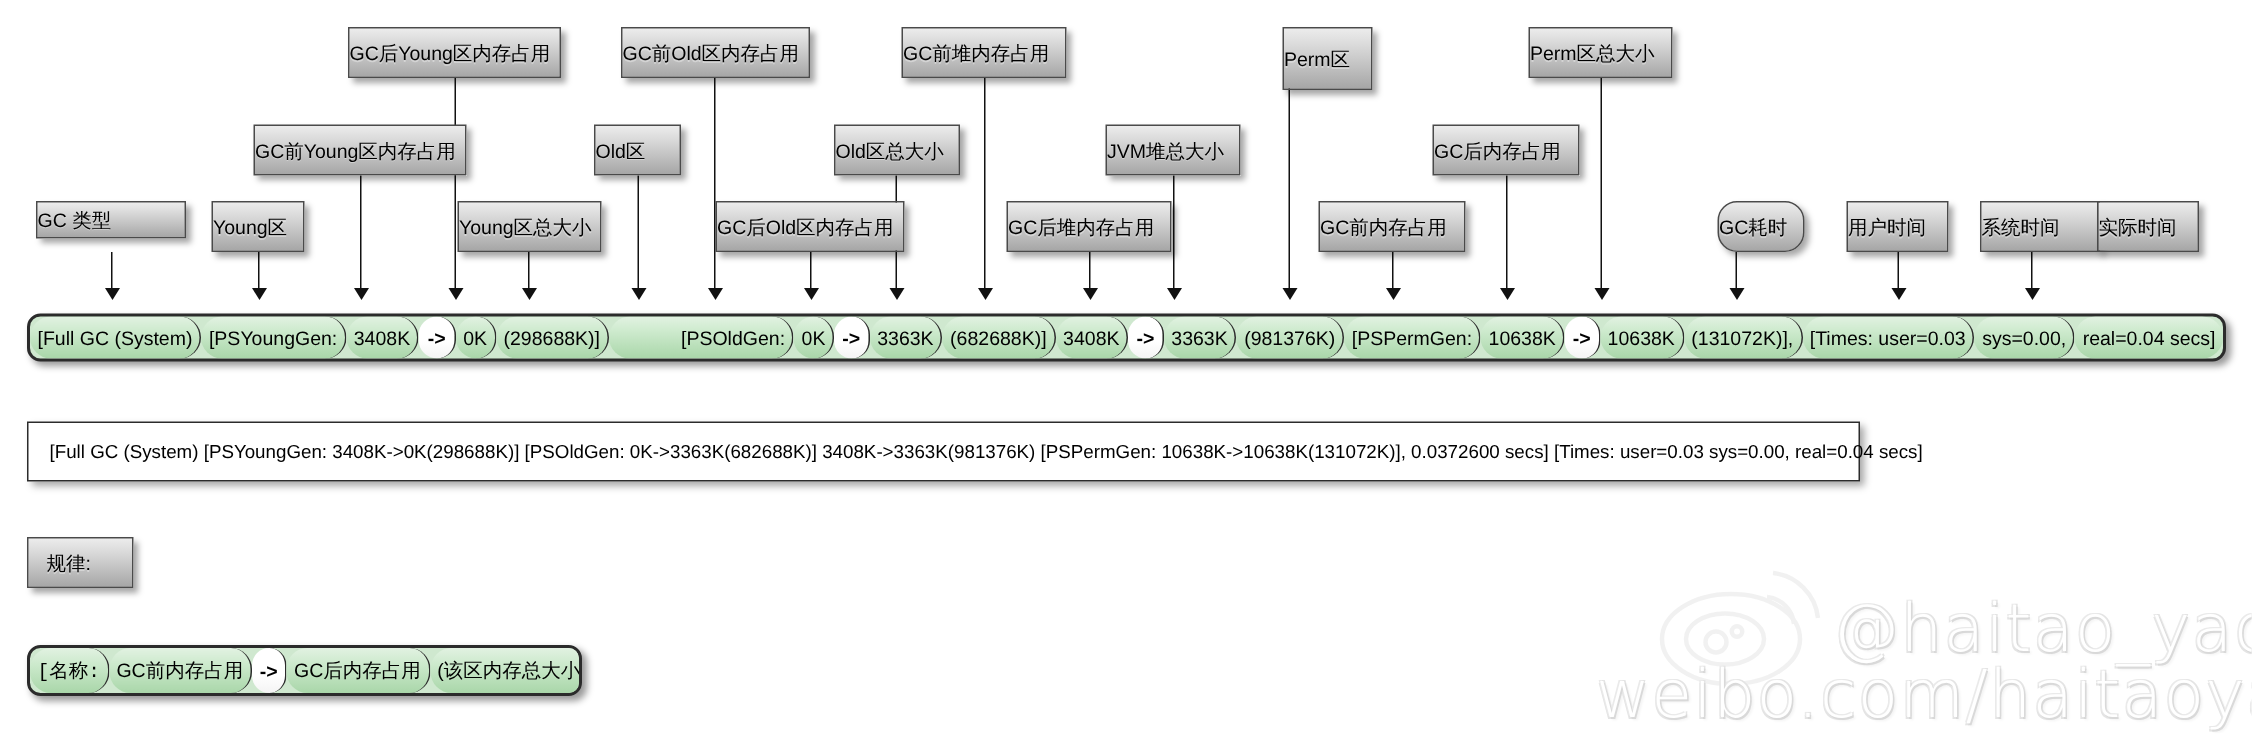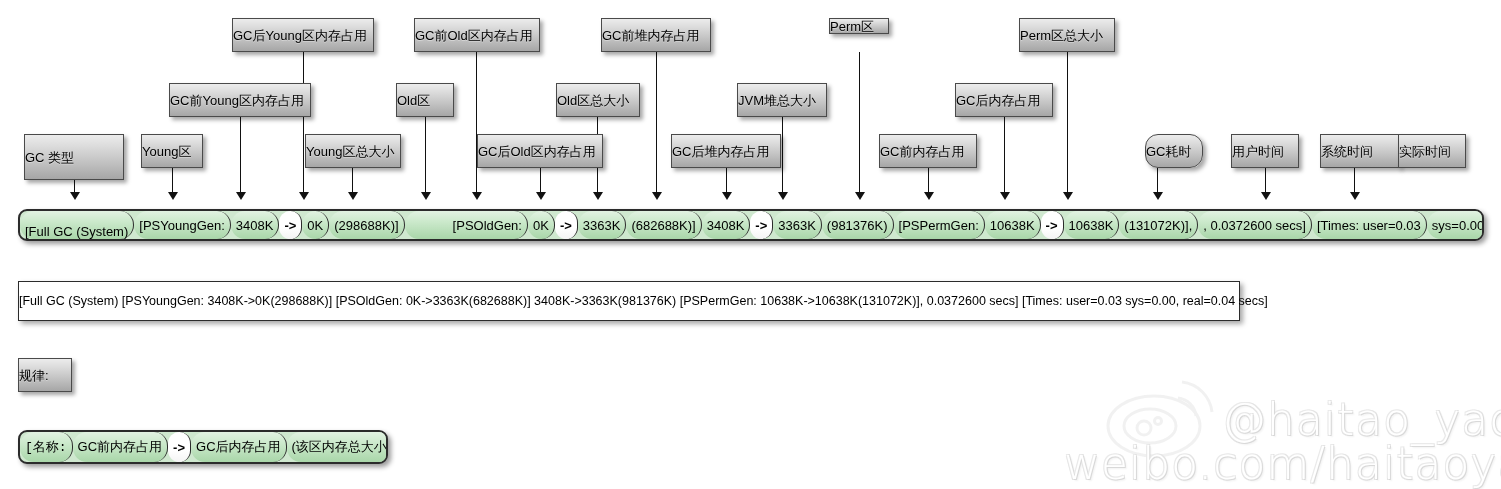--- a/index.html
+++ b/index.html
@@ -75,20 +75,21 @@
 
   
   .rawbox{
     position:absolute;
     box-sizing:border-box;
     background:#ffffff;
     border:1px solid #2b2b2b;
     box-shadow:3px 3px 5px rgba(0,0,0,0.35);
     display:flex;
     align-items:center;
+    padding-left:14px;
     font-size:12.5px;
     color:#000;
     white-space:nowrap;
     z-index:4;
   }
 
   
   .wm{
     position:absolute;
     color:#ffffff;
@@ -152,21 +153,21 @@
       <div class="arrow" style="left: 1063px; top: 192px;"></div>
       <div class="conn" style="left: 1157px; top: 168px; height: 25px;"></div>
       <div class="arrow" style="left: 1153px; top: 192px;"></div>
       <div class="conn" style="left: 1265px; top: 168px; height: 25px;"></div>
       <div class="arrow" style="left: 1261px; top: 192px;"></div>
       <div class="conn" style="left: 1354px; top: 168px; height: 25px;"></div>
       <div class="arrow" style="left: 1350px; top: 192px;"></div>
     </div>
 
   <div id="labels">
-      <div class="lbl" style="left: 24px; top: 134px; width: 100px; height: 46px;">
+      <div class="lbl" style="left: 24px; top: 134px; width: 100px; height: 25px;">
         <span>GC 类型</span>
       </div>
       <div class="lbl" style="left: 141px; top: 134px; width: 62px; height: 34px;">
         <span>Young区</span>
       </div>
       <div class="lbl" style="left: 169px; top: 83px; width: 142px; height: 34px;">
         <span>GC前Young区内存占用</span>
       </div>
       <div class="lbl" style="left: 232px; top: 18px; width: 142px; height: 34px;">
         <span>GC后Young区内存占用</span>
@@ -188,21 +189,21 @@
       </div>
       <div class="lbl" style="left: 601px; top: 18px; width: 110px; height: 34px;">
         <span>GC前堆内存占用</span>
       </div>
       <div class="lbl" style="left: 671px; top: 134px; width: 110px; height: 34px;">
         <span>GC后堆内存占用</span>
       </div>
       <div class="lbl" style="left: 737px; top: 83px; width: 90px; height: 34px;">
         <span>JVM堆总大小</span>
       </div>
-      <div class="lbl" style="left: 829px; top: 18px; width: 60px; height: 16px;">
+      <div class="lbl" style="left: 855px; top: 18px; width: 60px; height: 42px;">
         <span>Perm区</span>
       </div>
       <div class="lbl" style="left: 879px; top: 134px; width: 98px; height: 34px;">
         <span>GC前内存占用</span>
       </div>
       <div class="lbl" style="left: 955px; top: 83px; width: 98px; height: 34px;">
         <span>GC后内存占用</span>
       </div>
       <div class="lbl" style="left: 1019px; top: 18px; width: 96px; height: 34px;">
         <span>Perm区总大小</span>
@@ -215,21 +216,21 @@
       </div>
       <div class="lbl" style="left: 1320px; top: 134px; width: 80px; height: 34px;">
         <span>系统时间</span>
       </div>
       <div class="lbl" style="left: 1398px; top: 134px; width: 68px; height: 34px;">
         <span>实际时间</span>
       </div>
     </div>
 
   <div class="pillbar" id="segbar" style="left: 18px; top: 209px; width: 1466px; height: 32px;">
-      <div class="pill" style="flex: 120 1 0px; align-items: flex-end;">
+      <div class="pill" style="flex: 120 1 0px;">
         <span>[Full GC (System)</span>
       </div>
       <div class="pill" style="flex: 96 1 0px;">
         <span>[PSYoungGen:</span>
       </div>
       <div class="pill" style="flex: 56 1 0px;">
         <span>3408K</span>
       </div>
       <div class="pill white" style="flex: 34 1 0px;">
         <span>-&gt;</span>
@@ -274,40 +275,37 @@
         <span>10638K</span>
       </div>
       <div class="pill white" style="flex: 32 1 0px;">
         <span>-&gt;</span>
       </div>
       <div class="pill" style="flex: 64 1 0px;">
         <span>10638K</span>
       </div>
       <div class="pill" style="flex: 82 1 0px;">
         <span>(131072K)],</span>
-      </div>
-      <div class="pill" style="flex: 116 1 0px;">
-        <span>, 0.0372600 secs]</span>
       </div>
       <div class="pill" style="flex: 112 1 0px;">
         <span>[Times: user=0.03</span>
       </div>
       <div class="pill" style="flex: 70 1 0px;">
         <span>sys=0.00,</span>
       </div>
       <div class="pill" style="flex: 98 1 0px;">
         <span>real=0.04 secs]</span>
       </div>
     </div>
 
   <div class="rawbox" id="rawbox" style="left: 18px; top: 281px; width: 1222px; height: 40px;">
     <span>[Full GC (System) [PSYoungGen: 3408K-&gt;0K(298688K)] [PSOldGen: 0K-&gt;3363K(682688K)] 3408K-&gt;3363K(981376K) [PSPermGen: 10638K-&gt;10638K(131072K)], 0.0372600 secs] [Times: user=0.03 sys=0.00, real=0.04 secs]</span>
   </div>
 
-  <div class="lbl" id="rulelbl" style="left: 18px; top: 358px; width: 54px; height: 34px;">
+  <div class="lbl" id="rulelbl" style="left: 18px; top: 358px; width: 71px; height: 34px; padding-left: 12px;">
     <span>规律:</span>
   </div>
 
   <div class="pillbar" id="legendbar" style="left: 18px; top: 430px; width: 370px; height: 34px;">
       <div class="pill" style="flex: 58 1 0px; font-family: Liberation Mono, monospace;">
         <span>[名称:</span>
       </div>
       <div class="pill" style="flex: 94 1 0px;">
         <span>GC前内存占用</span>
       </div>

